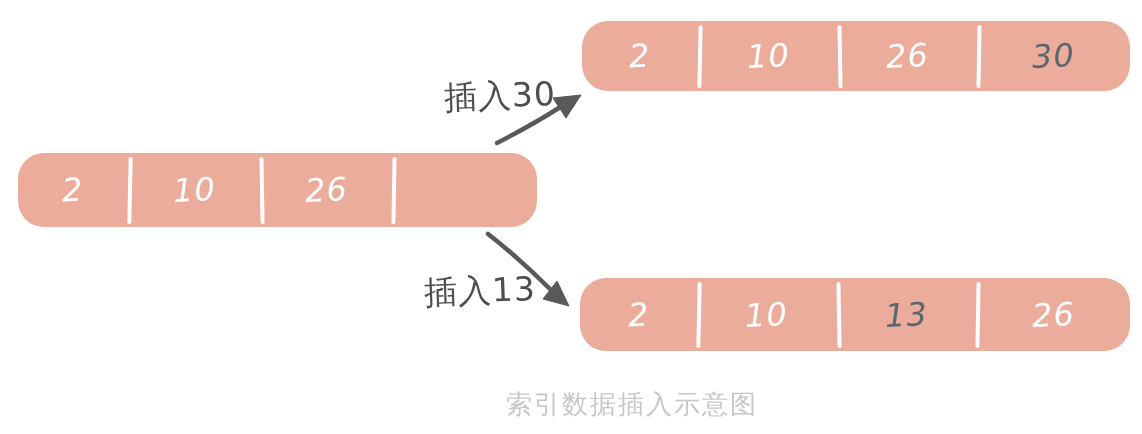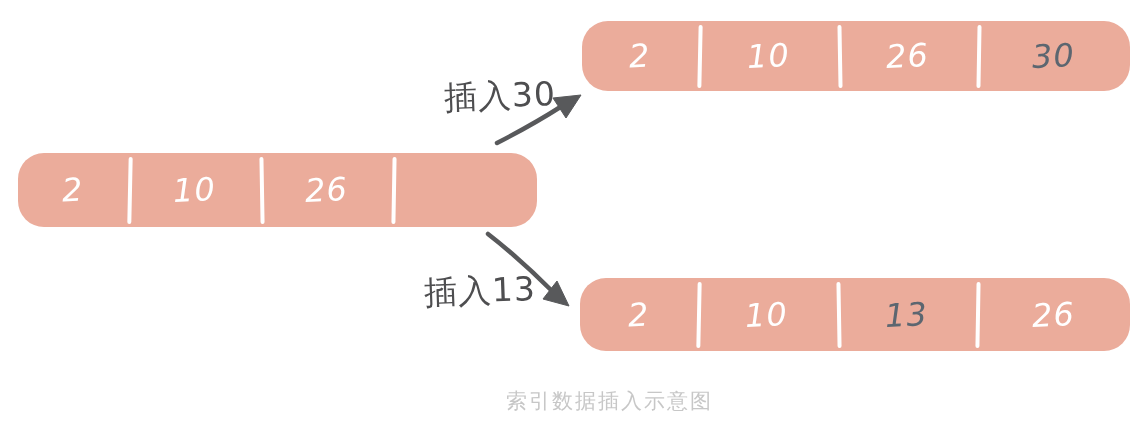--- a/index.html
+++ b/index.html
@@ -76,21 +76,21 @@
     white-space: nowrap;
     user-select: none;
   }
   .insert-label-top    { left: 444px; top: 74px;  transform: rotate(-2deg); }
   .insert-label-bottom { left: 424px; top: 269px; transform: rotate(-2deg); }
 
   .caption {
     position: absolute;
     left: 506px;
     top: 387px;
-    font-size: 21px;
+    font-size: 26px;
     letter-spacing: 2px;
     color: var(--caption, #C7C7C7);
     white-space: nowrap;
     user-select: none;
     text-align: right;
   }
 </style>
 </head>
 <body>
 

